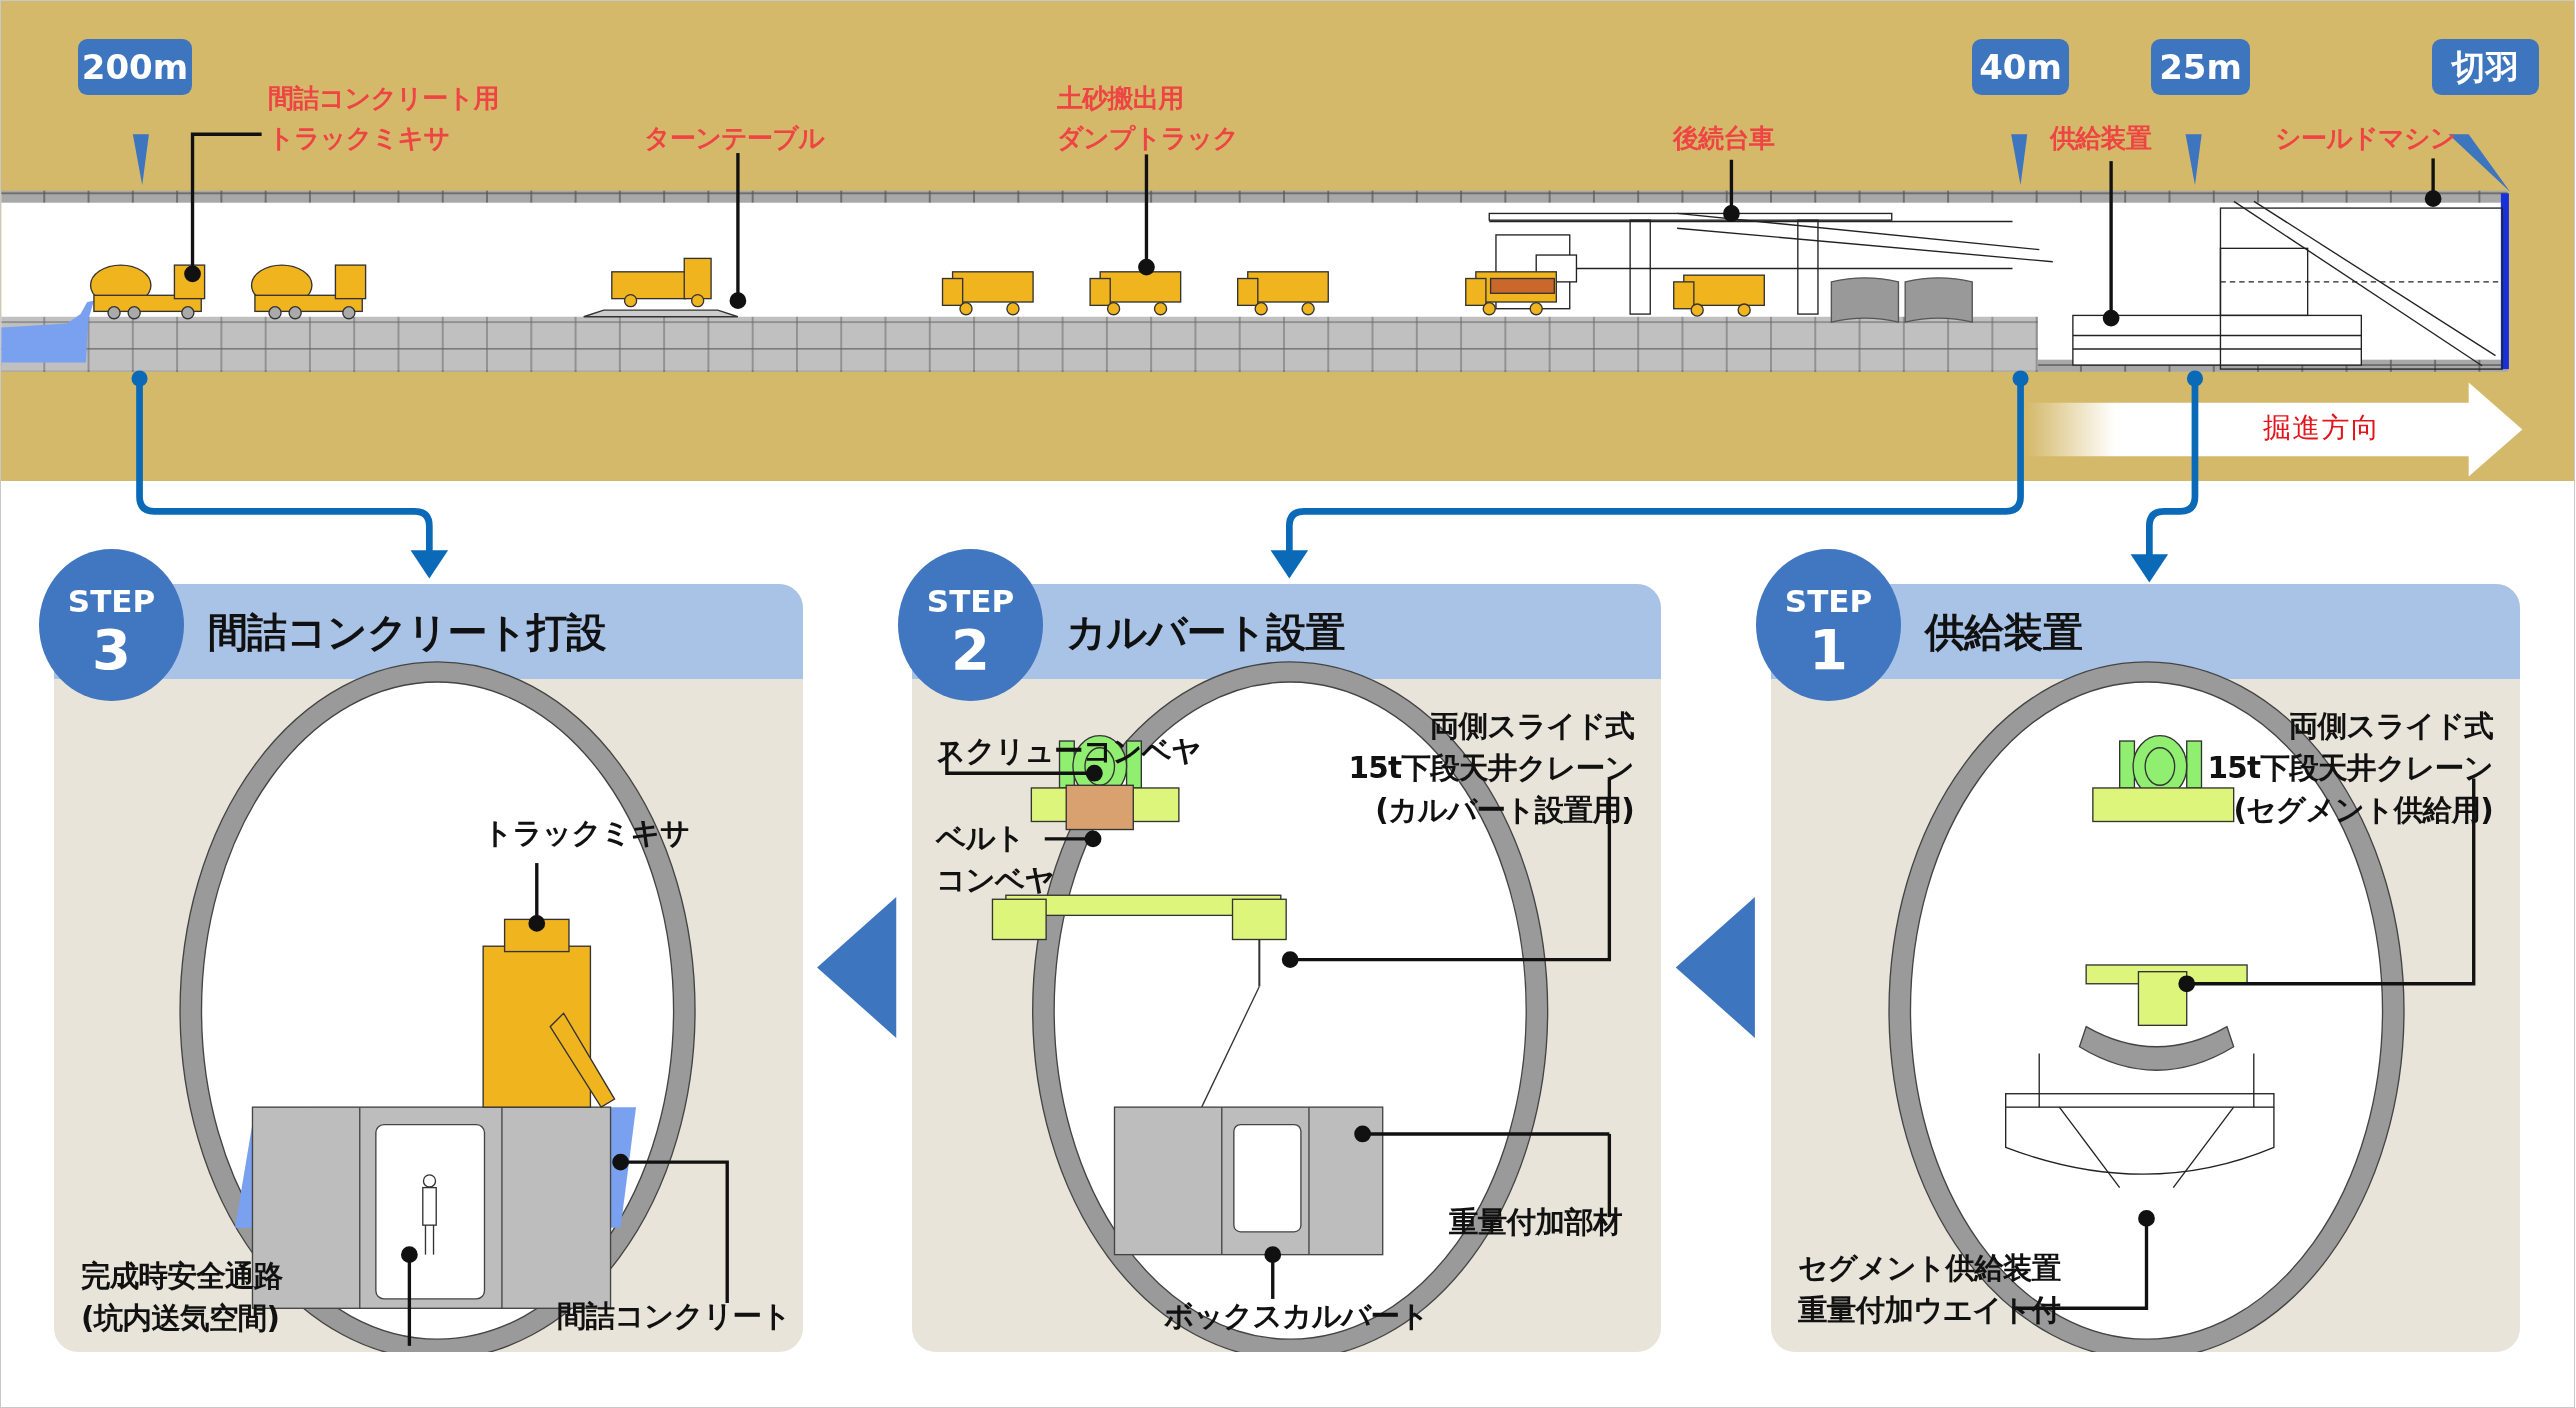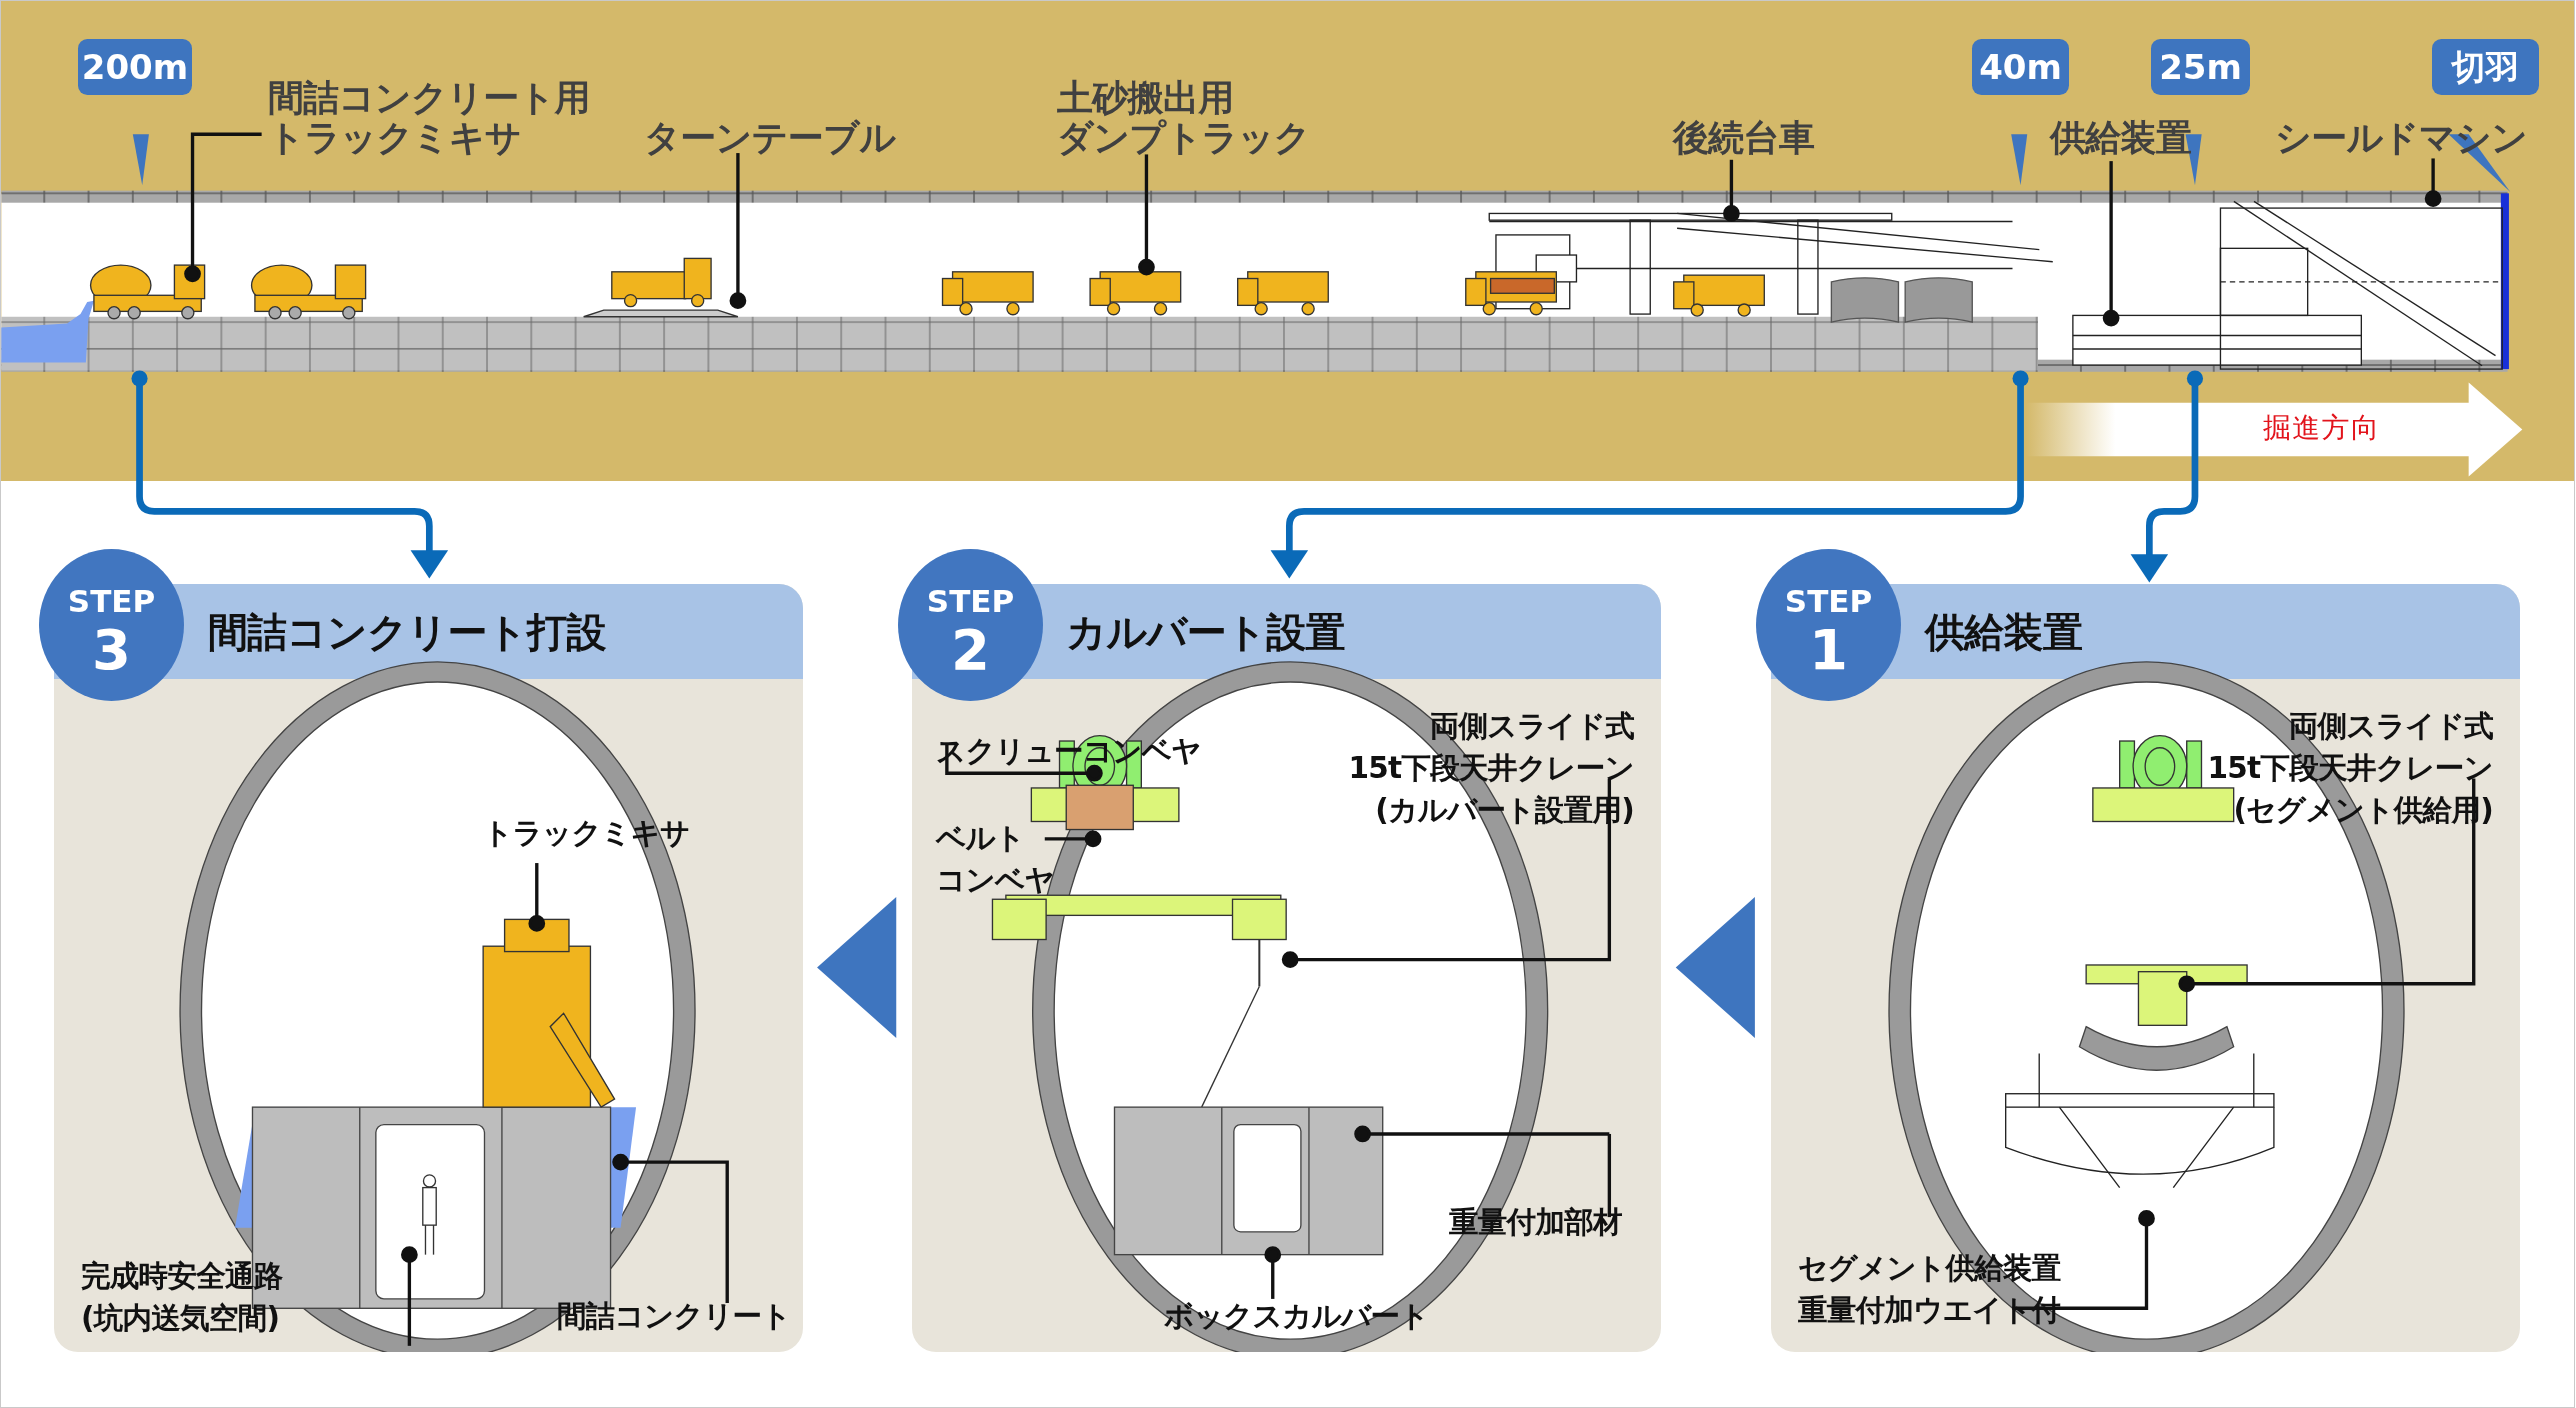--- a/index.html
+++ b/index.html
@@ -1,20 +1,20 @@
 <!DOCTYPE html>
 <html style="font-size:10.7px"><head>
 <meta charset="utf-8">
 <style>
   html,body{margin:0;padding:0;}
   body{width:2576px;height:1409px;position:relative;overflow:hidden;background:#ffffff;font-family:"DejaVu Sans",sans-serif;}
   .frame{position:absolute;left:0;top:0;width:2573px;height:1406px;border:1.3px solid #c9c9c9;}
   .ground{position:absolute;left:1.3px;top:1.3px;width:2573px;height:480px;background:#d4b96a;}
   svg{position:absolute;left:0;top:0;}
-  .lbl{position:absolute;color:#404040;font-weight:bold;font-size:36px;line-height:40px;white-space:nowrap;letter-spacing:-0.7px;}
+  .lbl{position:absolute;color:#ef4444;font-weight:bold;font-size:26px;line-height:40px;white-space:nowrap;letter-spacing:-0.7px;}
   .tag{position:absolute;background:#3e75bf;color:#fff;font-size:34px;line-height:56px;height:56px;border-radius:9.4px;text-align:center;font-weight:bold;}
   .panel{position:absolute;top:584px;width:749px;height:768px;border-radius:24px;background:#e8e4da;overflow:hidden;}
   .panel .hdr{position:absolute;left:0;top:0;right:0;height:95px;background:#a8c3e6;}
   .panel .ttl{position:absolute;left:154px;top:19px;font-size:40px;line-height:58px;font-weight:bold;color:#111;letter-spacing:-0.7px;}
   .badge{position:absolute;top:549px;width:145px;height:152px;border-radius:50%;background:#4176c0;color:#fff;text-align:center;}
   .badge .s{display:block;margin-top:35px;font-size:31px;font-weight:bold;line-height:35px;}
   .badge .n{display:block;font-size:56px;font-weight:bold;line-height:62px;}
   .plbl{position:absolute;color:#111;font-weight:bold;font-size:29.5px;line-height:42px;white-space:nowrap;letter-spacing:-0.7px;}
   .r{text-align:right;}
   .dir{position:absolute;color:#e2141c;font-weight:normal;font-size:28px;line-height:54px;letter-spacing:1.3px;}

